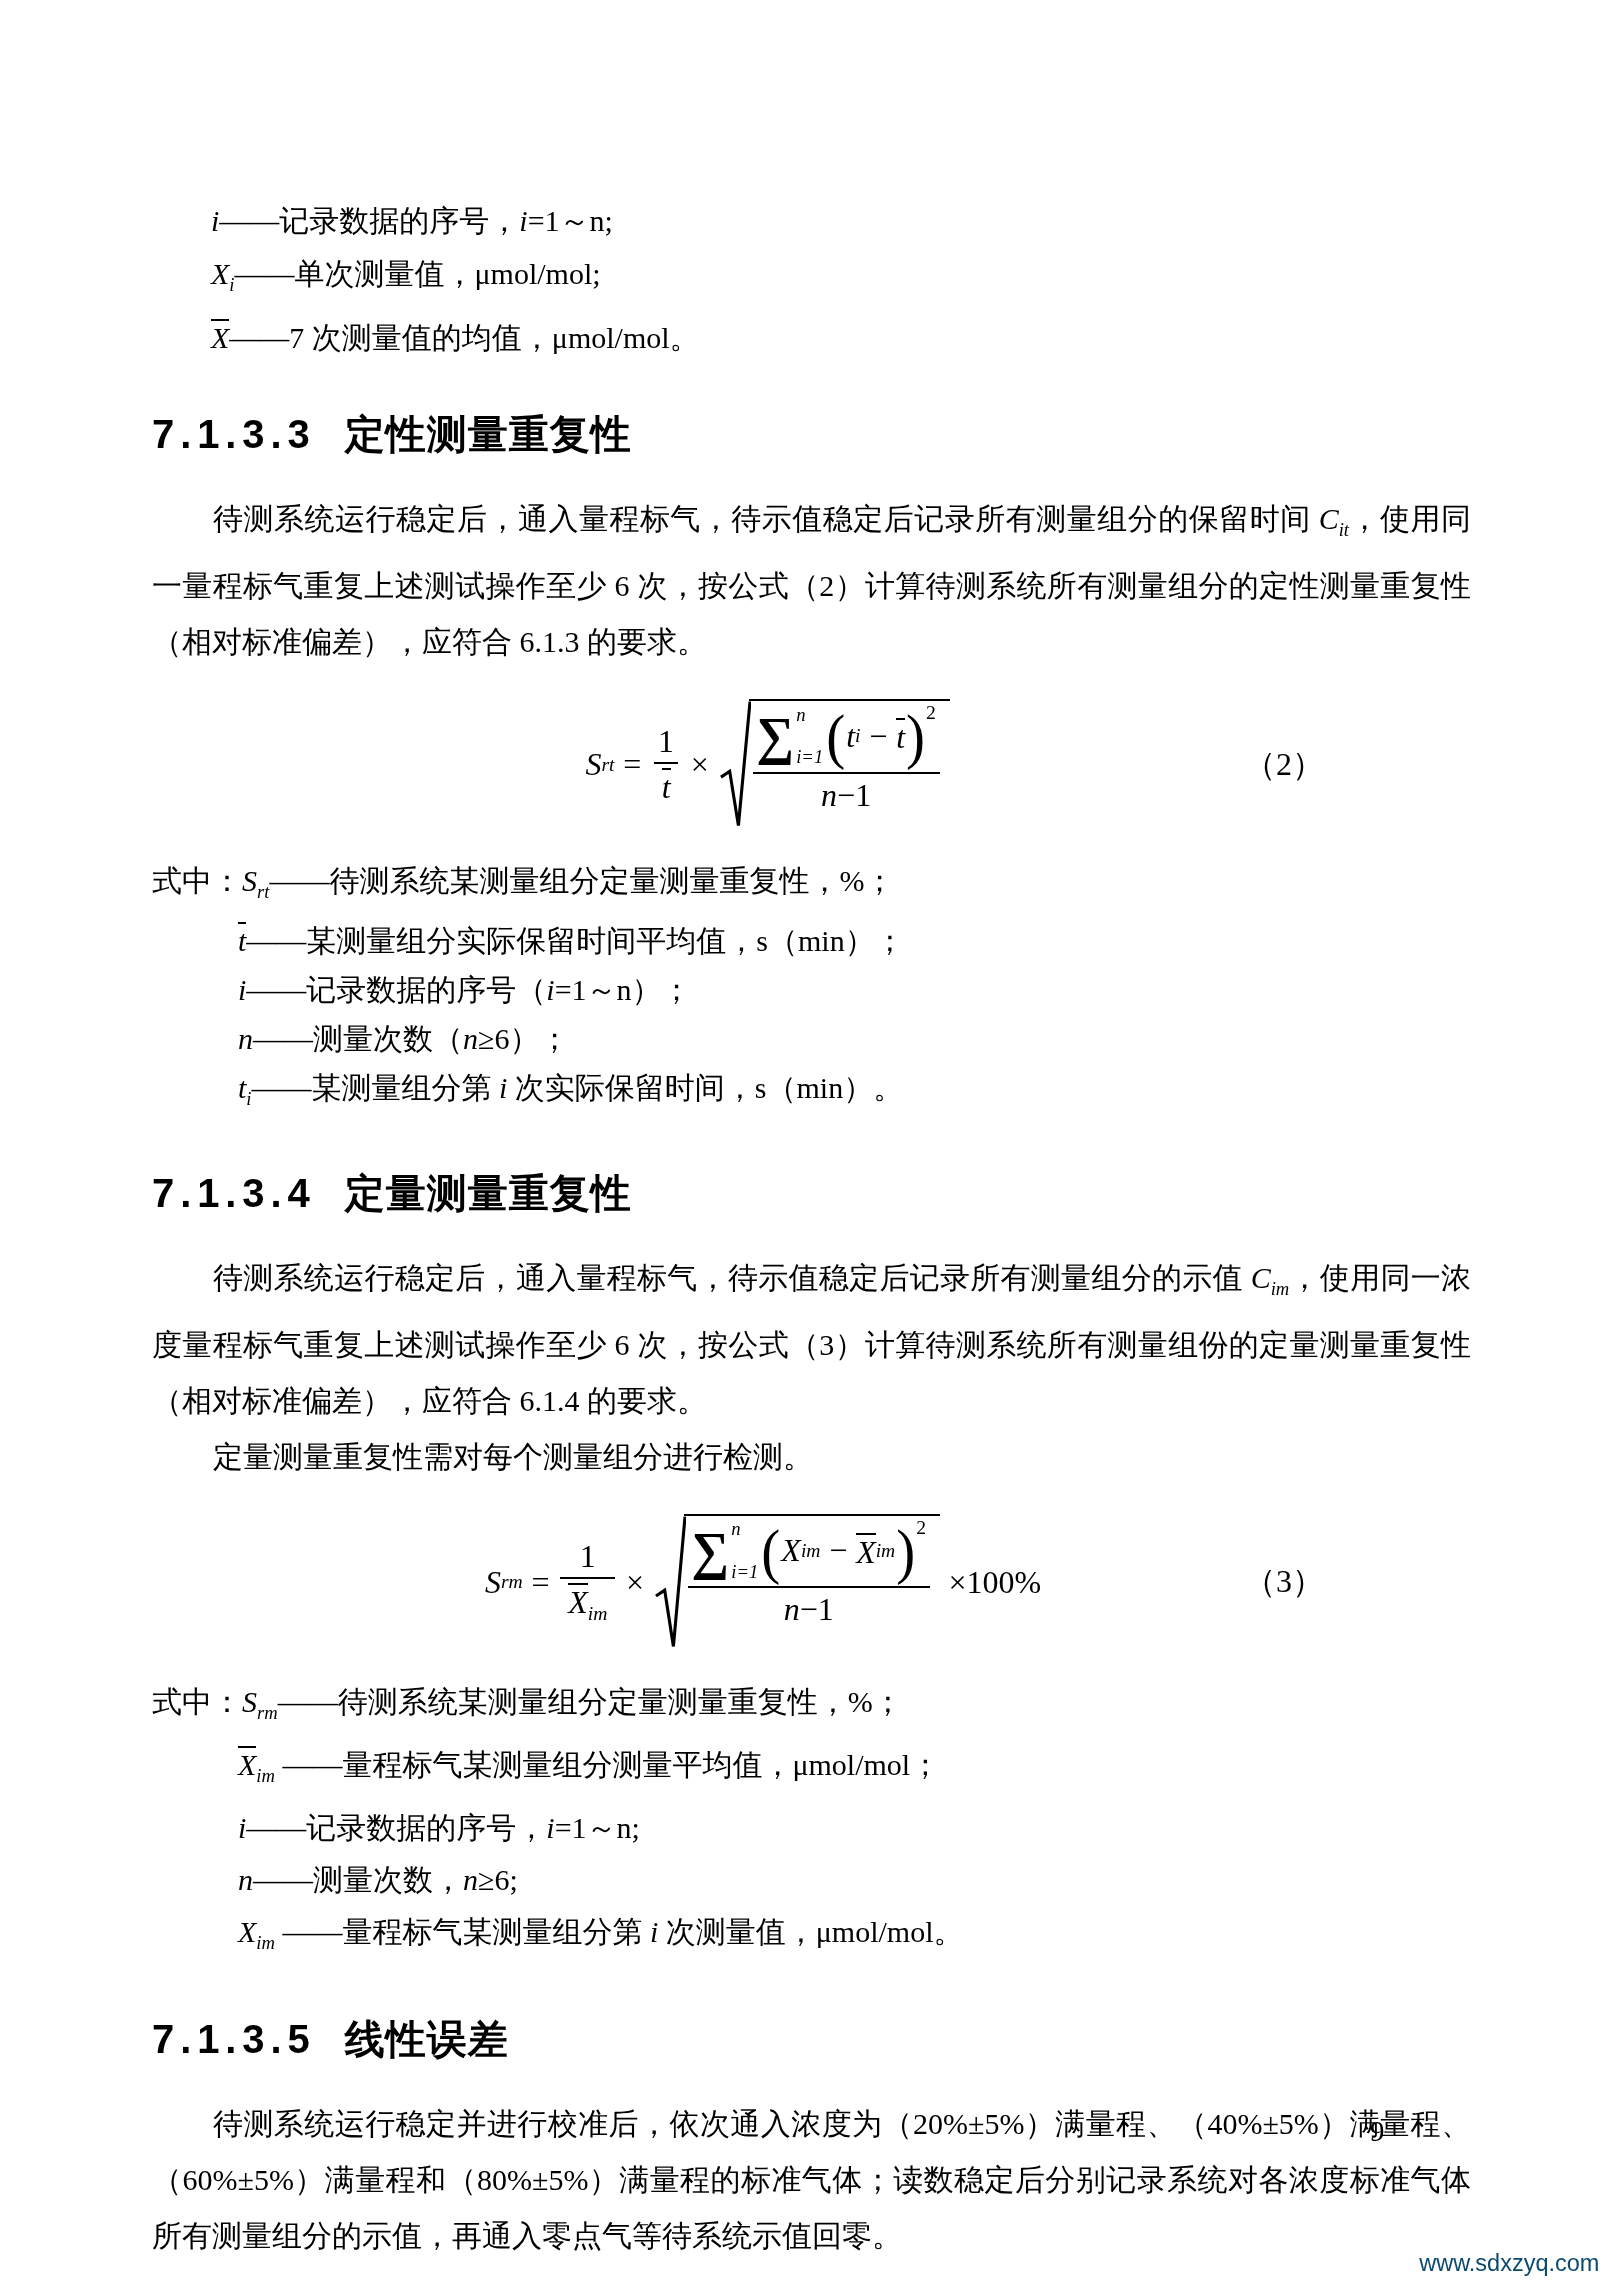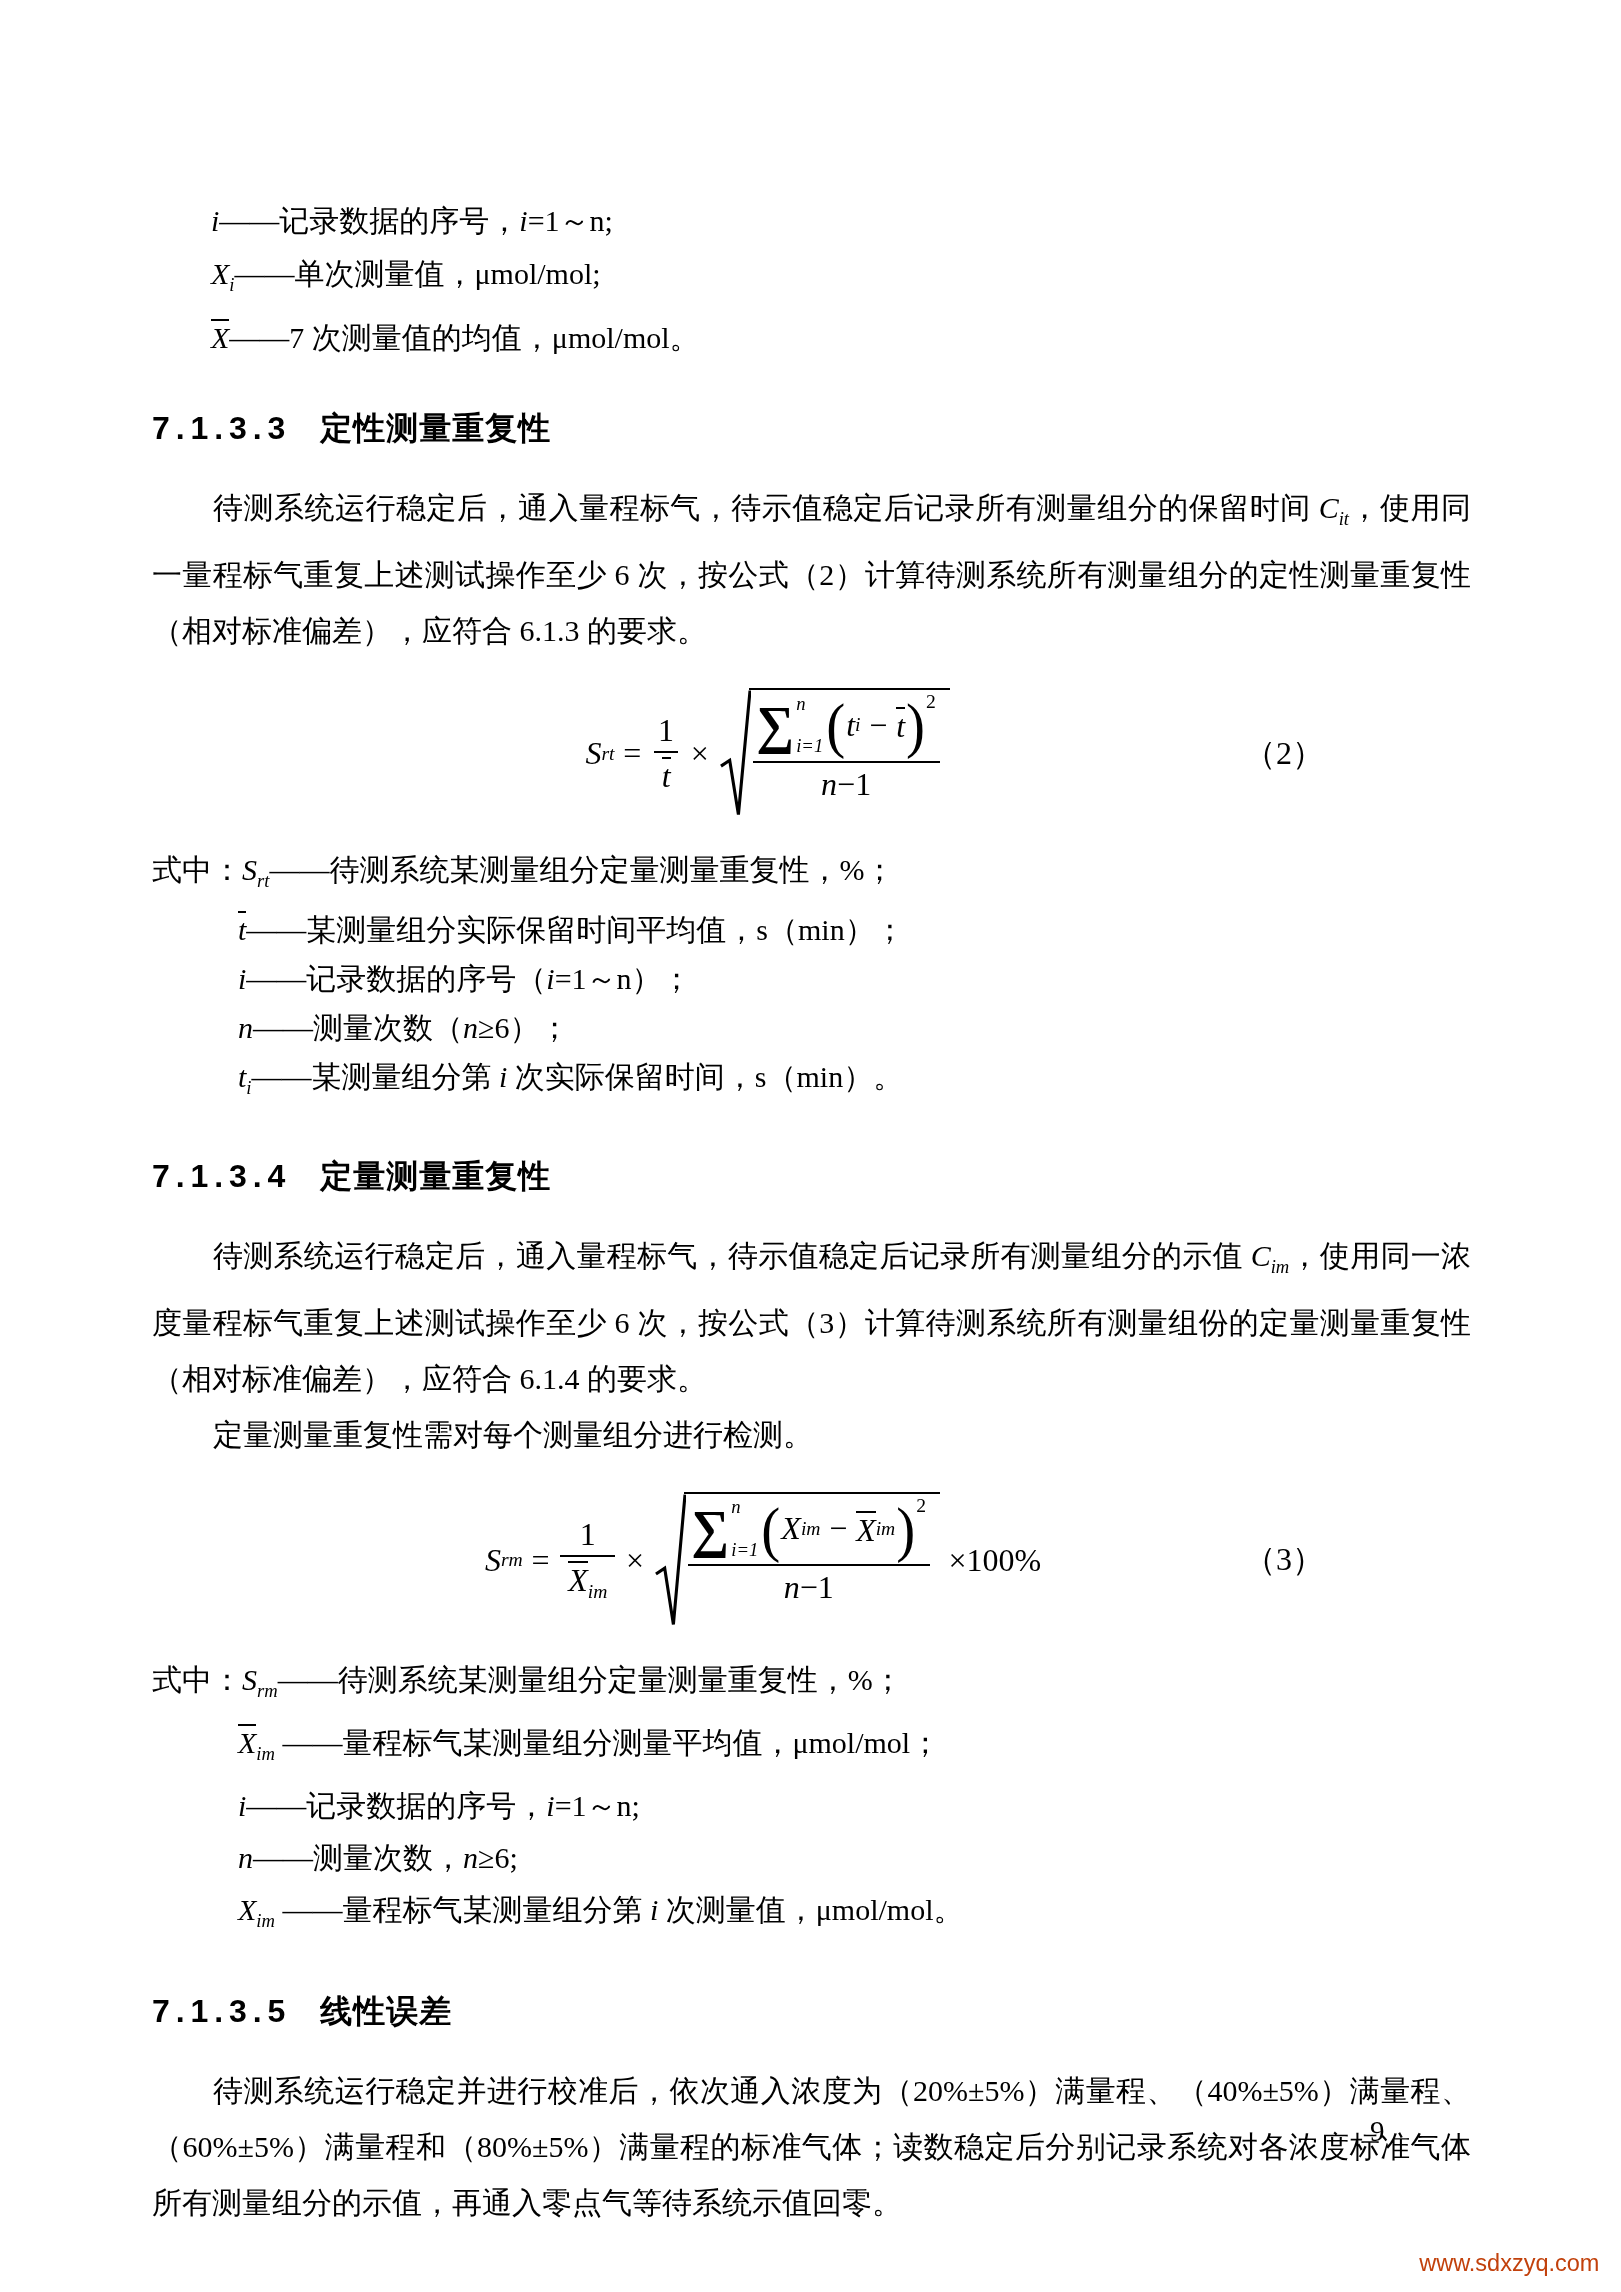--- a/index.html
+++ b/index.html
@@ -18,21 +18,21 @@
   .spacer-top{height:194px;}
   .it{font-style:italic;}
   .ovl{display:inline-block;border-top:2.9px solid #000;padding-top:1px;line-height:1.05;}
   sub.vsub{font-size:0.62em;font-style:italic;}
   
   .top-defs{margin-left:59px;line-height:53px;}
   .def-line{white-space:nowrap;}
   
   .sec-heading{
     font-family:"Liberation Sans","DejaVu Sans",sans-serif;
-    font-weight:bold;font-size:32px;
+    font-weight:bold;font-size:40px;
     margin-top:43px;margin-bottom:29px;
     letter-spacing:1px;
   }
   .sec-num{letter-spacing:5.9px;margin-right:29px;}
   
   .para{
     text-indent:61px;line-height:56px;text-align:justify;
     margin:0;
   }
   .para-follow{text-indent:61px;line-height:56px;margin:0;}
@@ -67,21 +67,21 @@
   .fnumber{position:absolute;right:147px;top:50%;transform:translateY(-50%);font-style:normal;}
   
   .shizhong{line-height:49px;}
   .shizhong .def-line{margin-left:86px;}
   .shizhong .def-line.first{margin-left:0;}
   .shizhong3{line-height:52px;}
   
   .page-number{position:absolute;left:1370px;top:2115px;font-size:29px;}
   .watermark{
     position:absolute;right:21.6px;bottom:15.7px;
-    color:#c2410c;font-size:23.5px;
+    color:#0c4a6e;font-size:23.5px;
     font-family:"Liberation Sans","DejaVu Sans",sans-serif;
   }
 </style>
 </head>
 <body>
 
 <div class="page">
   <div class="content">
     <div class="spacer-top"></div>
 

